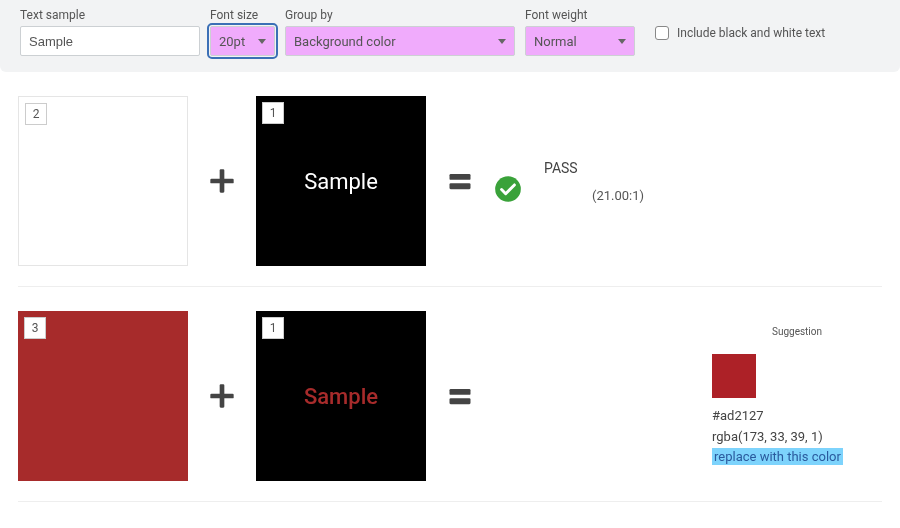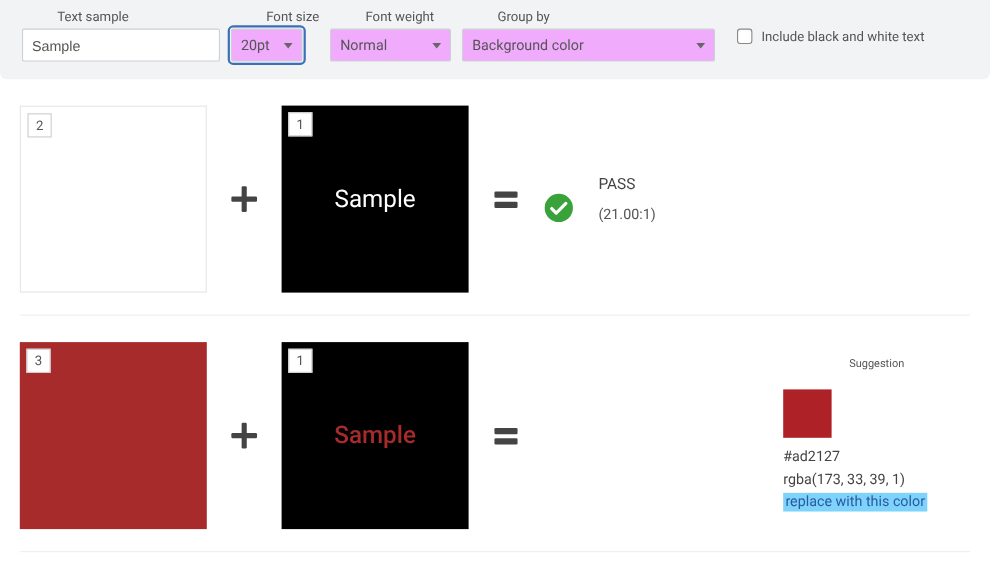--- a/index.html
+++ b/index.html
@@ -1,41 +1,41 @@
 <!DOCTYPE html>
 <html><head>
 <meta charset="utf-8">
 <style>
   * { box-sizing: border-box; }
   html, body { margin:0; padding:0; font-family: -apple-system, "Segoe UI", Roboto, Arial, sans-serif; font-size:13px; color:#444; background:#fff;}
   .canvas { width:900px; height:528px; position:relative; overflow:hidden;}
   .toolbar { background:#f2f3f4; border-bottom-left-radius:6px; border-bottom-right-radius:6px; padding:8px 10px 16px 20px; display:flex; align-items:flex-start; gap:10px; position:relative; }
   .toolbar::before { content:""; position:absolute; left:0; right:0; top:-4px; height:4px; background:#d9d9d9; border-radius:2px 2px 0 0; }
   .field { display:flex; flex-direction:column; gap:4px; }
-  .label { font-size:12px; color:#555;margin-left:32px; }
+  .label { font-size:12px; color:#555; }
   .text-input { width:180px; height:30px; border:1px solid #ccd0d3; background:#fff; padding:4px 8px; font-size:13px; color:#555; border-radius:2px; }
   .select { height:30px; border:1px solid #ccd0d3; background:#f0abfc; display:flex; align-items:center; justify-content:space-between; padding:0 8px; font-size:13px; color:#555; border-radius:2px; }
   .select.focused { outline:2px solid #3b6fb6; outline-offset:1px; }
   .select .tri { width:0; height:0; border-left:4px solid transparent; border-right:4px solid transparent; border-top:5px solid #666; margin-left:10px; }
   .bw { display:flex; align-items:center; gap:8px; padding-top:18px; margin-left:10px;}
   .checkbox { width:14px; height:14px; border:1.5px solid #888; border-radius:3px; background:#fff; }
   .bw-label{ font-size:12px; color:#555;}
   .results { padding:0 18px; }
   .row { padding:24px 0 20px 0; border-bottom:1px solid #eee; display:flex; align-items:center; gap:20px; }
   .sw { width:170px; height:170px; position:relative; display:flex; align-items:center; justify-content:center; }
   .sw.white{ border:1px solid #e5e5e5; background:#fff;}
   .sw .num { position:absolute; top:6px; left:6px; width:22px; height:22px; background:#fff; border:1px solid #ccc; color:#555; display:flex; align-items:center; justify-content:center; font-size:12px;}
   .sample-text { font-size:22px; font-weight:400; }
   .op { color:#444; display:flex; align-items:center; justify-content:center; }
   .plus svg, .eq svg { width:28px; height:28px; }
   .status-block { display:flex; align-items:flex-end; gap:22px; }
   .pass-icon { width:28px; height:28px; }
   .fail-icon { width:24px; height:24px; }
   .status-text { font-size:14px; color:#444; }
-  .status-text .ratio { margin-top:12px; font-size:13px; color:#555;}
+  .status-text .ratio { margin-top:12px; font-size:13px; color:#555;margin-left:48px;}
   .suggest { width:170px; margin-left:auto; font-size:13px; color:#444; line-height:1.6;}
   .suggest-title{ text-align:center; font-size:10px; color:#555; margin-bottom:14px;}
   .suggest-sw { width:44px; height:44px; display:block; margin-bottom:8px;}
   .suggest-link{ color:#2a5a9e; background:#7dd3fc; padding:1px 2px; cursor:pointer;}
 </style>
 </head>
 <body>
 
 <div class="canvas">
   <div class="toolbar">
@@ -44,30 +44,30 @@
       <input class="text-input" value="Sample" style="">
     </div>
     <div class="field">
       <span class="label">Font size</span>
       <div class="select focused" style="width:65px">
         <span>20pt</span>
         <span class="tri"></span>
       </div>
     </div>
     <div class="field">
-      <span class="label">Font weight</span>
-      <div class="select" style="width:110px">
-        <span>Normal</span>
+      <span class="label">Group by</span>
+      <div class="select" style="width:230px">
+        <span>Background color</span>
         <span class="tri"></span>
       </div>
     </div>
     <div class="field">
-      <span class="label">Group by</span>
-      <div class="select" style="width:230px">
-        <span>Background color</span>
+      <span class="label">Font weight</span>
+      <div class="select" style="width:110px">
+        <span>Normal</span>
         <span class="tri"></span>
       </div>
     </div>
     <div class="bw">
       <span class="checkbox"></span>
       <span class="bw-label">Include black and white text</span>
     </div>
   </div>
 
   <div class="results">

